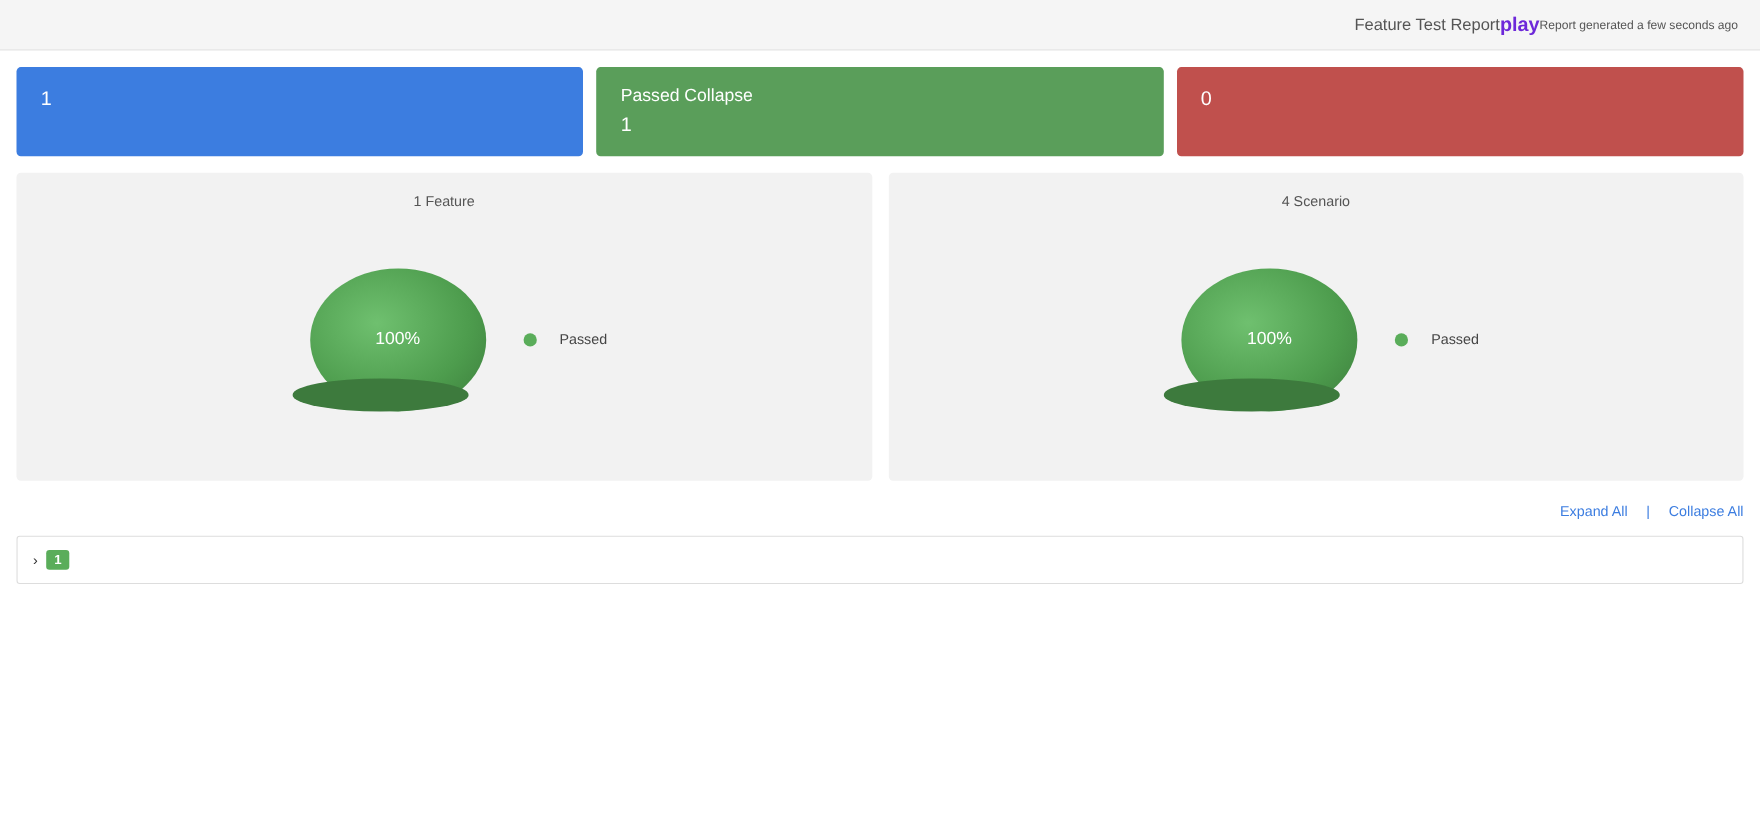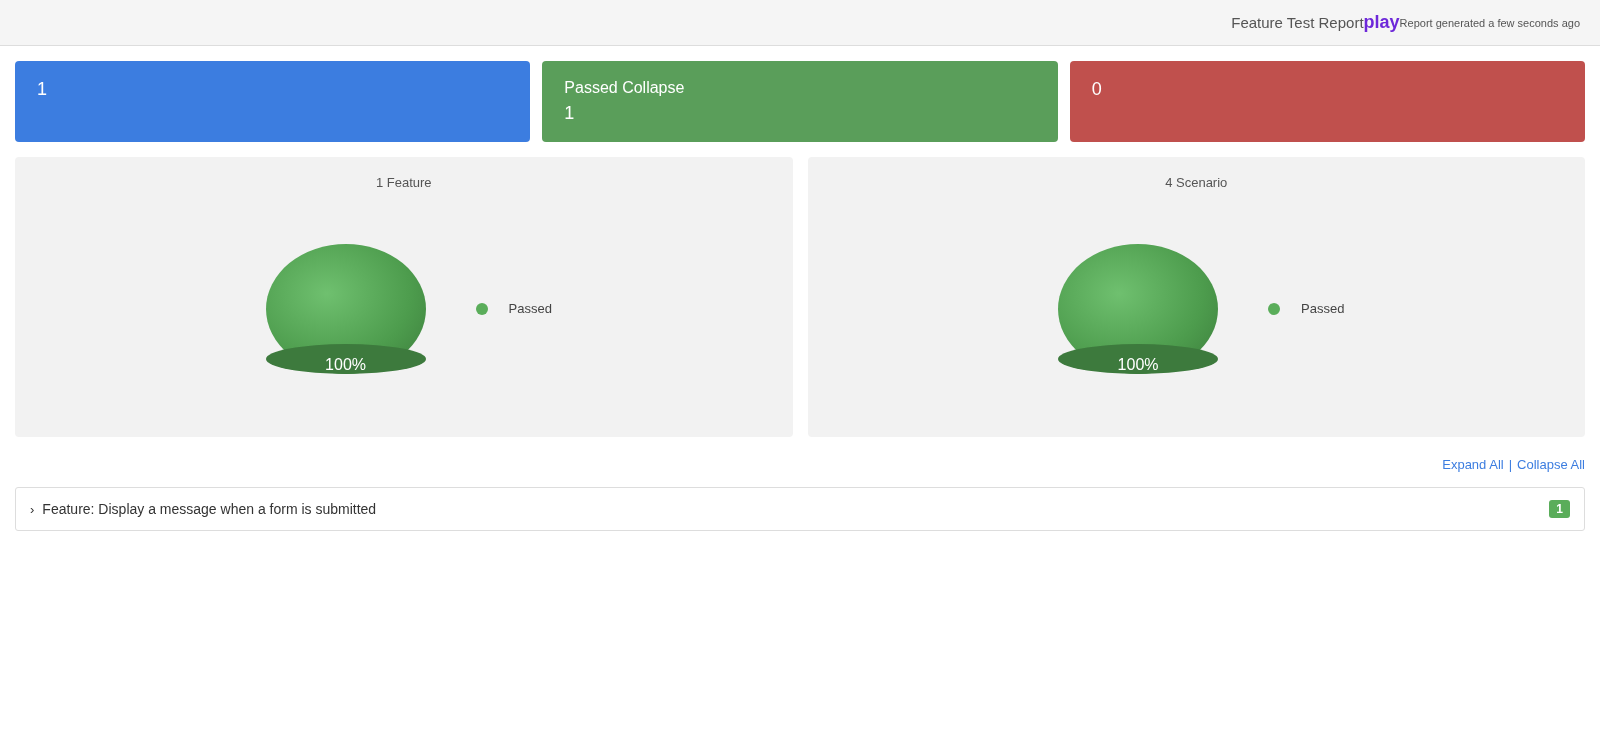--- a/index.html
+++ b/index.html
@@ -93,27 +93,27 @@
       transform: translateX(-50%);
       width: 160px;
       height: 30px;
       background: #3d7a3d;
       border-radius: 50%;
       z-index: 1;
     }
     .pie-top-inner {
       position: absolute;
       top: 0;
-      left: 0;
+      left: 16px;
       width: 100%;
       height: 100%;
       border-radius: 50%;
       background: radial-gradient(ellipse at 38% 38%, #6fc06f, #4d9c4d 60%, #3a7a3a);
       display: flex;
-      align-items: flex-end;
+      align-items: center;
       justify-content: center;
     }
     .pie-label {
       color: #fff;
       font-size: 16px;
       font-weight: 500;
       z-index: 3;
       position: relative;
     }
 
@@ -136,21 +136,21 @@
       border-radius: 50%;
       background: #5aad5a;
       flex-shrink: 0;
     }
 
     
     .actions-row {
       display: flex;
       justify-content: flex-end;
       padding: 5px 15px 10px 15px;
-      gap: 0;
+      gap: 12px;
     }
     .action-link {
       color: #3c7de0;
       font-size: 13px;
       cursor: pointer;
       text-decoration: none;
     }
     .action-sep {
       color: #3c7de0;
       margin: 0 5px;
@@ -253,15 +253,14 @@
 </div>
 
 <div class="actions-row">
   <a class="action-link">Expand All</a>
   <span class="action-sep">|</span>
   <a class="action-link">Collapse All</a>
 </div>
 
 <div class="feature-row">
   <span class="chevron">›</span>
-  <span class="feature-text">Feature:  Display a message when a form is submitted</span>
   <span class="feature-badge">1</span>
 </div>
 
 </body></html>

